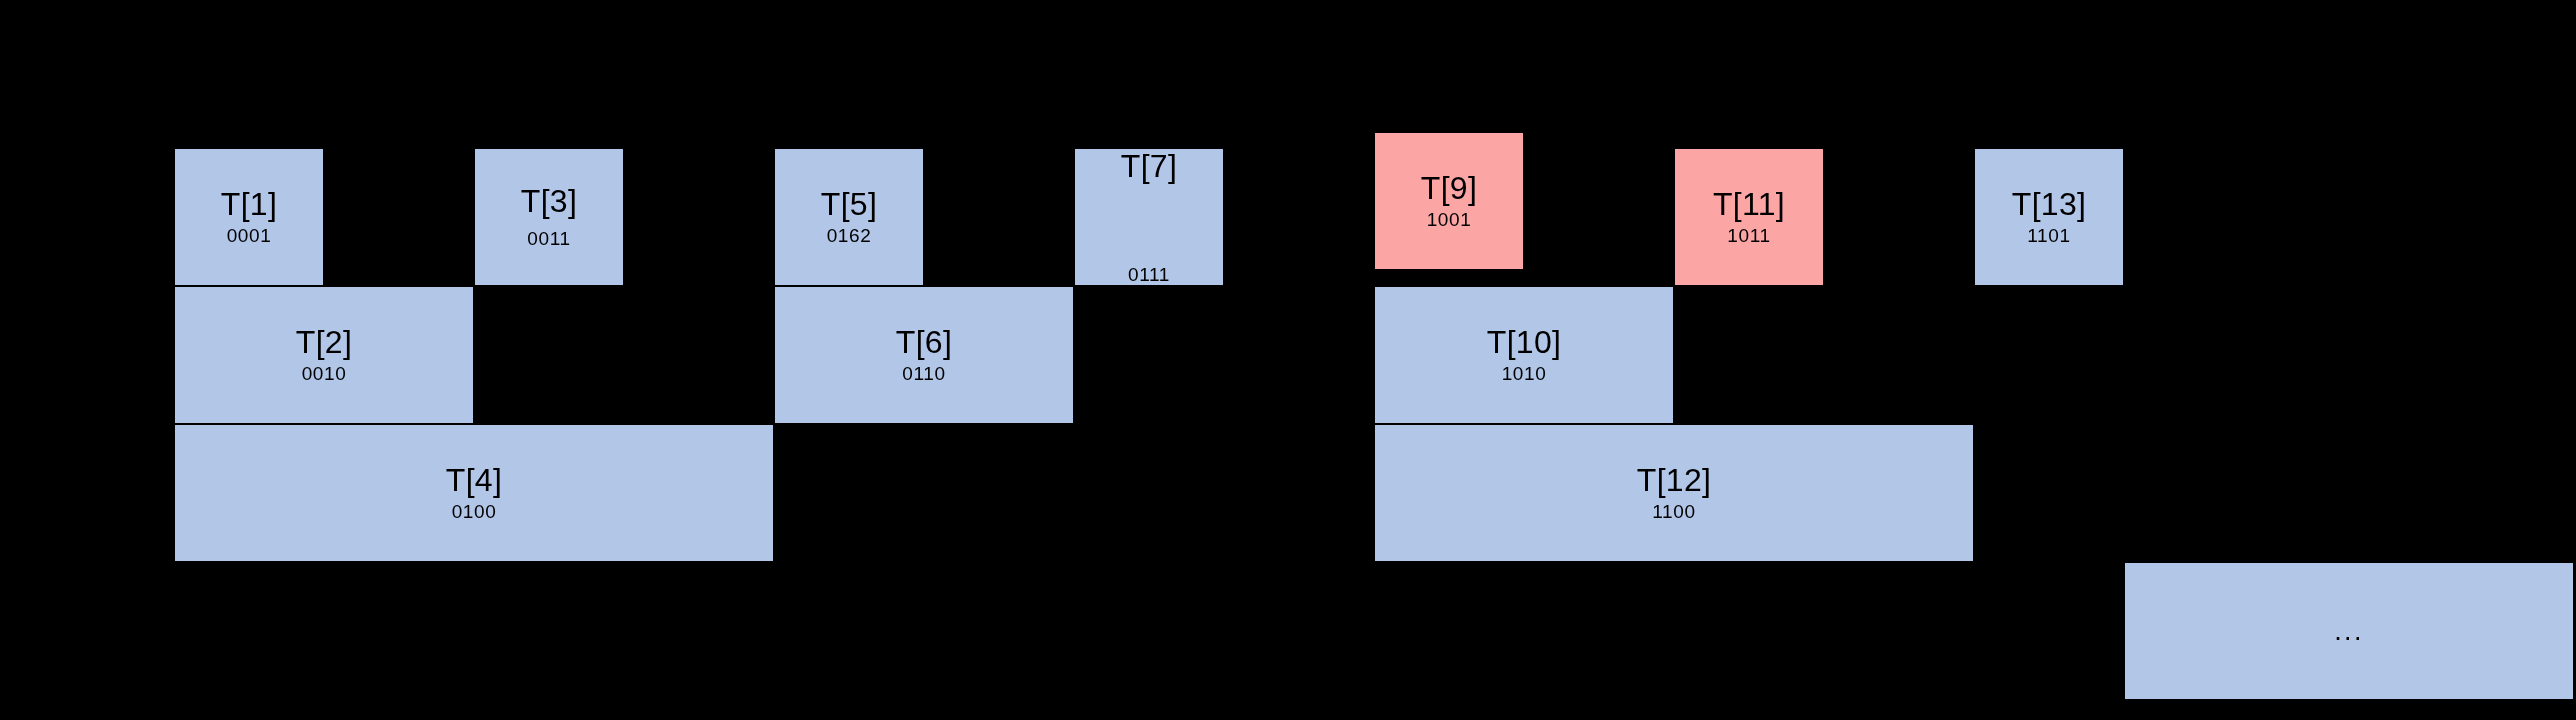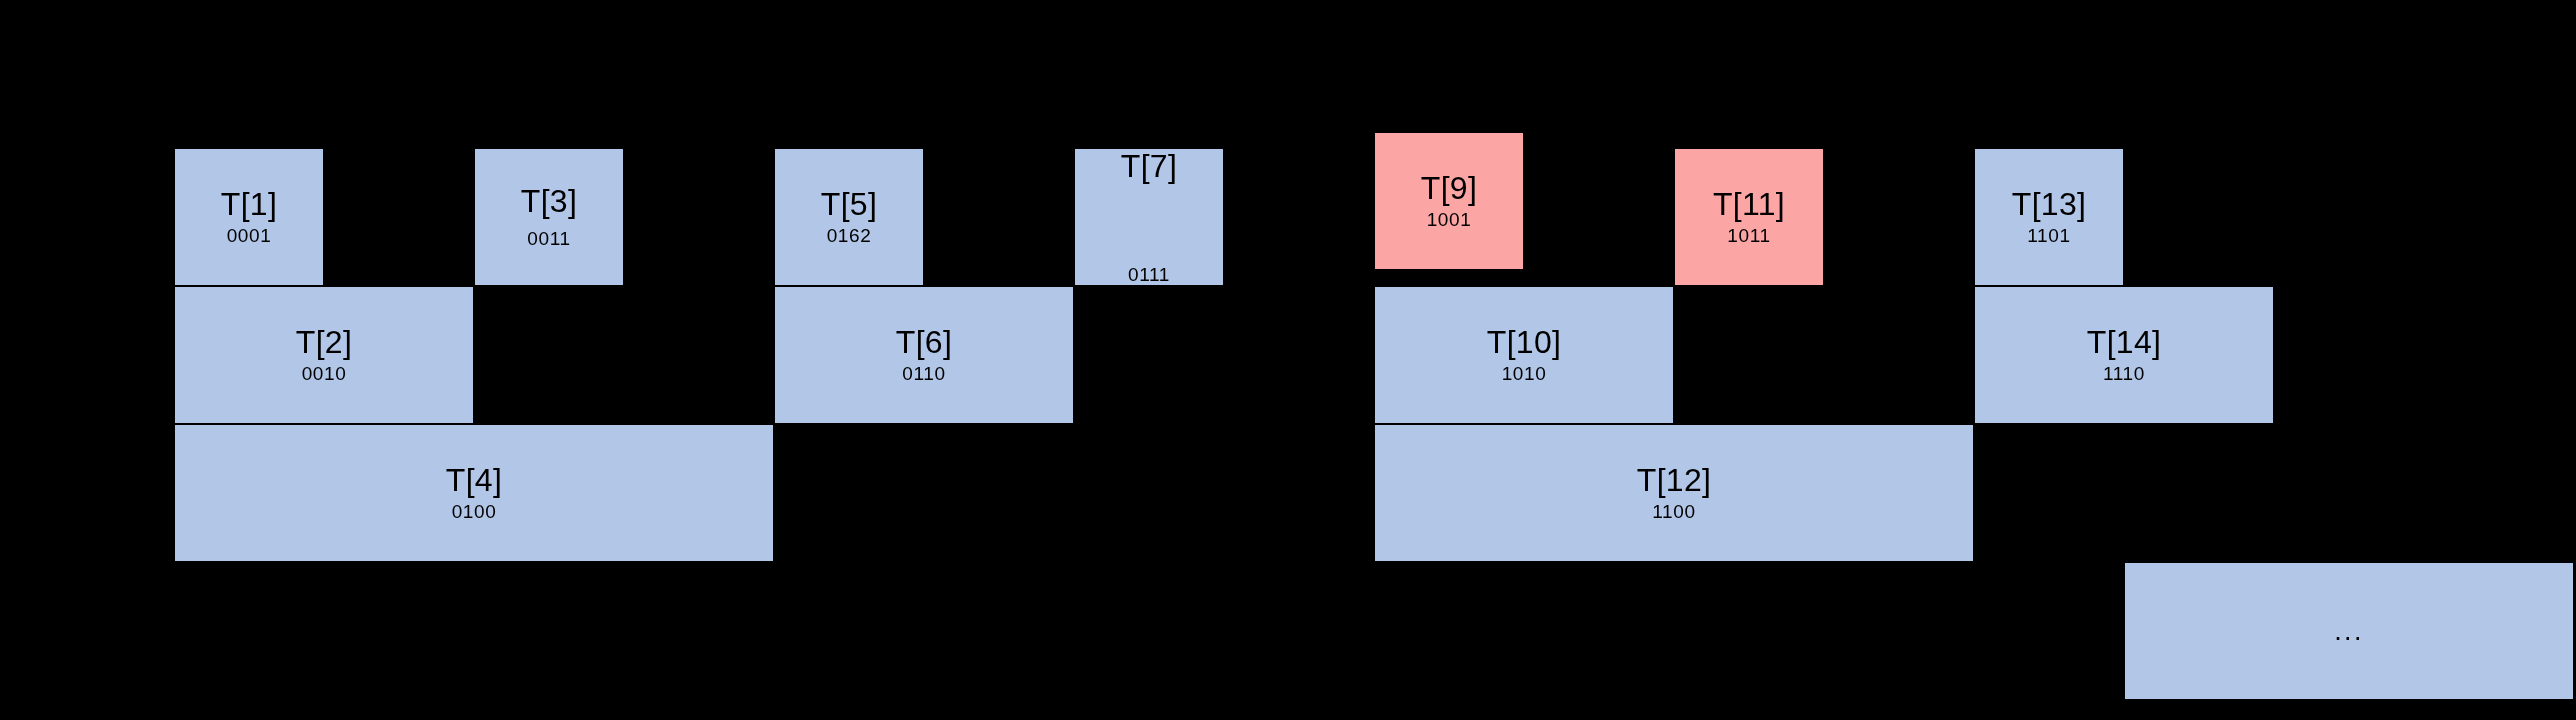--- a/index.html
+++ b/index.html
@@ -90,24 +90,20 @@
         <div class="code">0010</div>
       </div>
       <div class="cell" style="left: 774px; top: 286px; width: 300px; height: 138px; background: rgb(178, 198, 232); border-color: rgb(0, 0, 0); color: rgb(0, 0, 0);">
         <div class="label">T[6]</div>
         <div class="code">0110</div>
       </div>
       <div class="cell" style="left: 1374px; top: 286px; width: 300px; height: 138px; background: rgb(178, 198, 232); border-color: rgb(0, 0, 0); color: rgb(0, 0, 0);">
         <div class="label">T[10]</div>
         <div class="code">1010</div>
       </div>
-      <div class="cell" style="left: 1974px; top: 286px; width: 300px; height: 138px; background: rgb(178, 198, 232); border-color: rgb(0, 0, 0); color: rgb(0, 0, 0);">
-        <div class="label">T[14]</div>
-        <div class="code">1110</div>
-      </div>
       <div class="cell" style="left: 174px; top: 424px; width: 600px; height: 138px; background: rgb(178, 198, 232); border-color: rgb(0, 0, 0); color: rgb(0, 0, 0);">
         <div class="label">T[4]</div>
         <div class="code">0100</div>
       </div>
       <div class="cell" style="left: 1374px; top: 424px; width: 600px; height: 138px; background: rgb(178, 198, 232); border-color: rgb(0, 0, 0); color: rgb(0, 0, 0);">
         <div class="label">T[12]</div>
         <div class="code">1100</div>
       </div>
       <div class="cell ellipsis" style="left: 2124px; top: 562px; width: 450px; height: 138px; background: rgb(178, 198, 232); border-color: rgb(0, 0, 0); color: rgb(0, 0, 0);">
         <div class="label">...</div>

